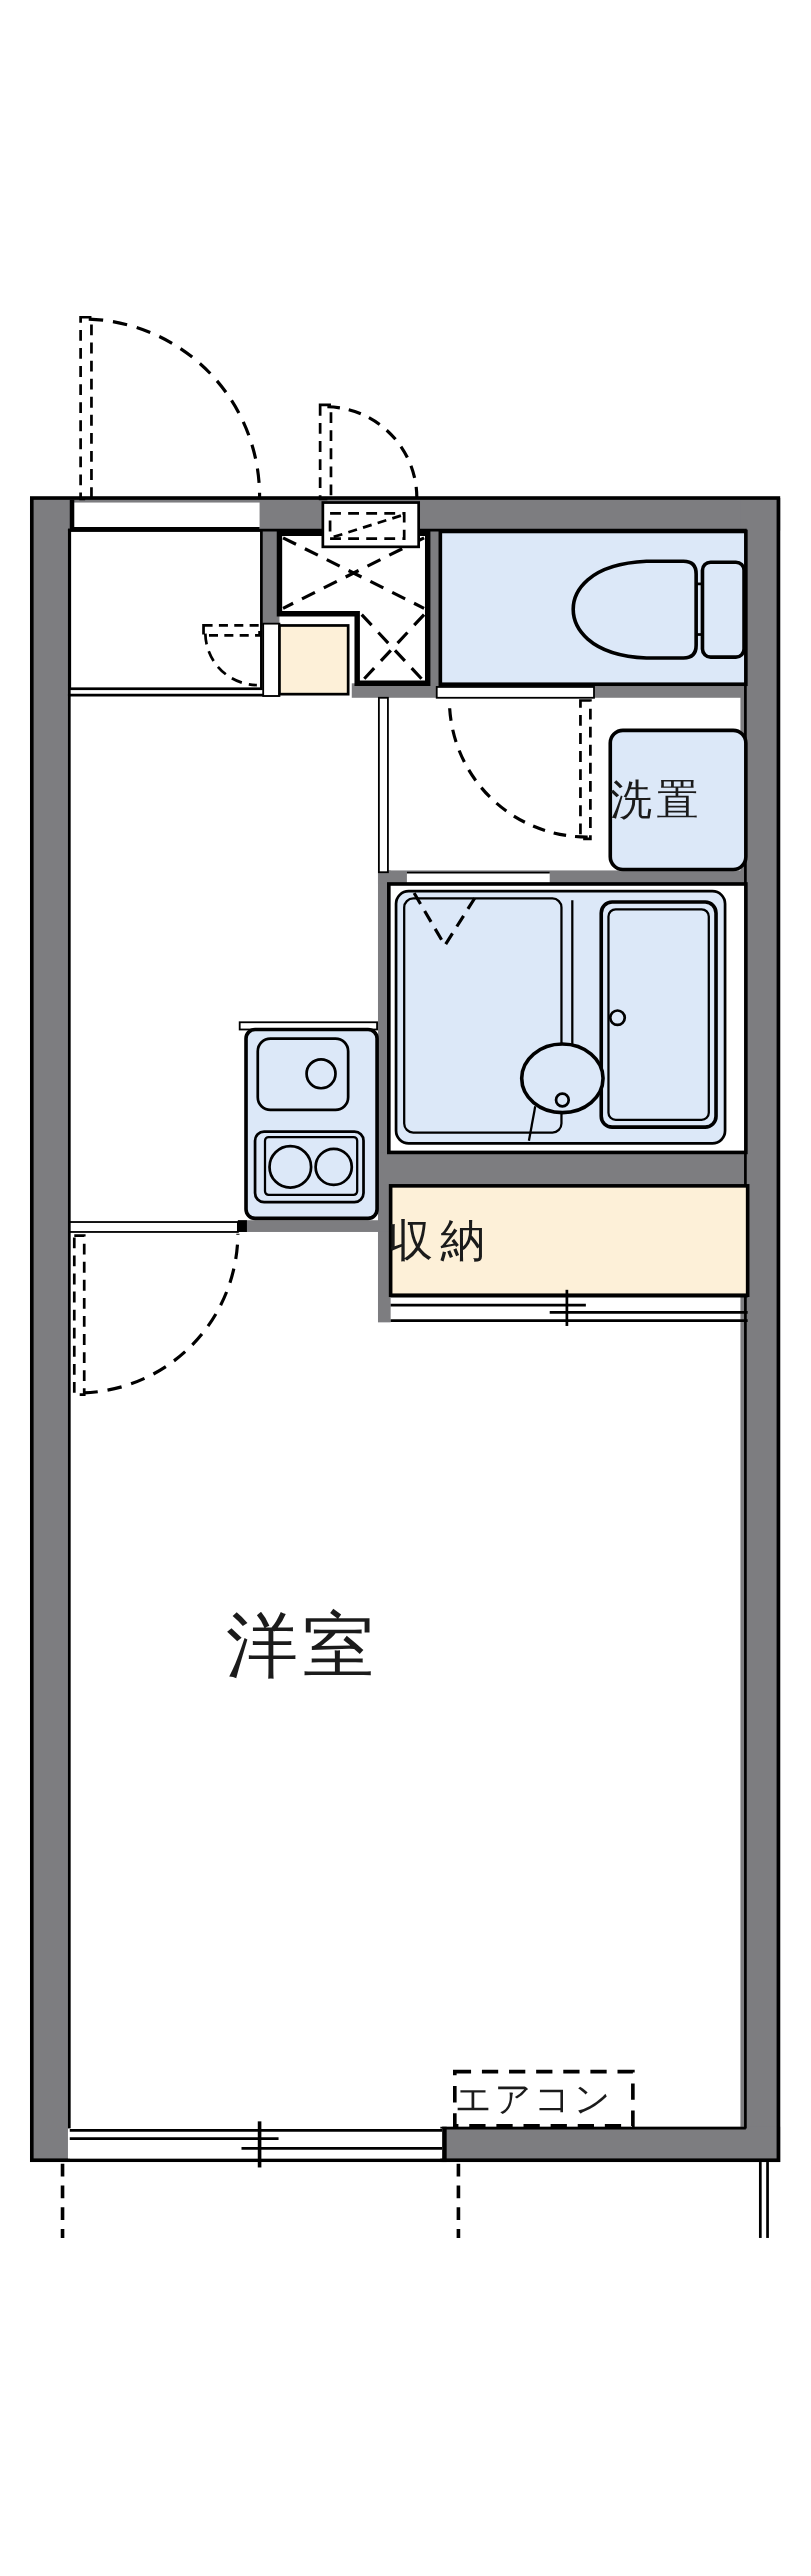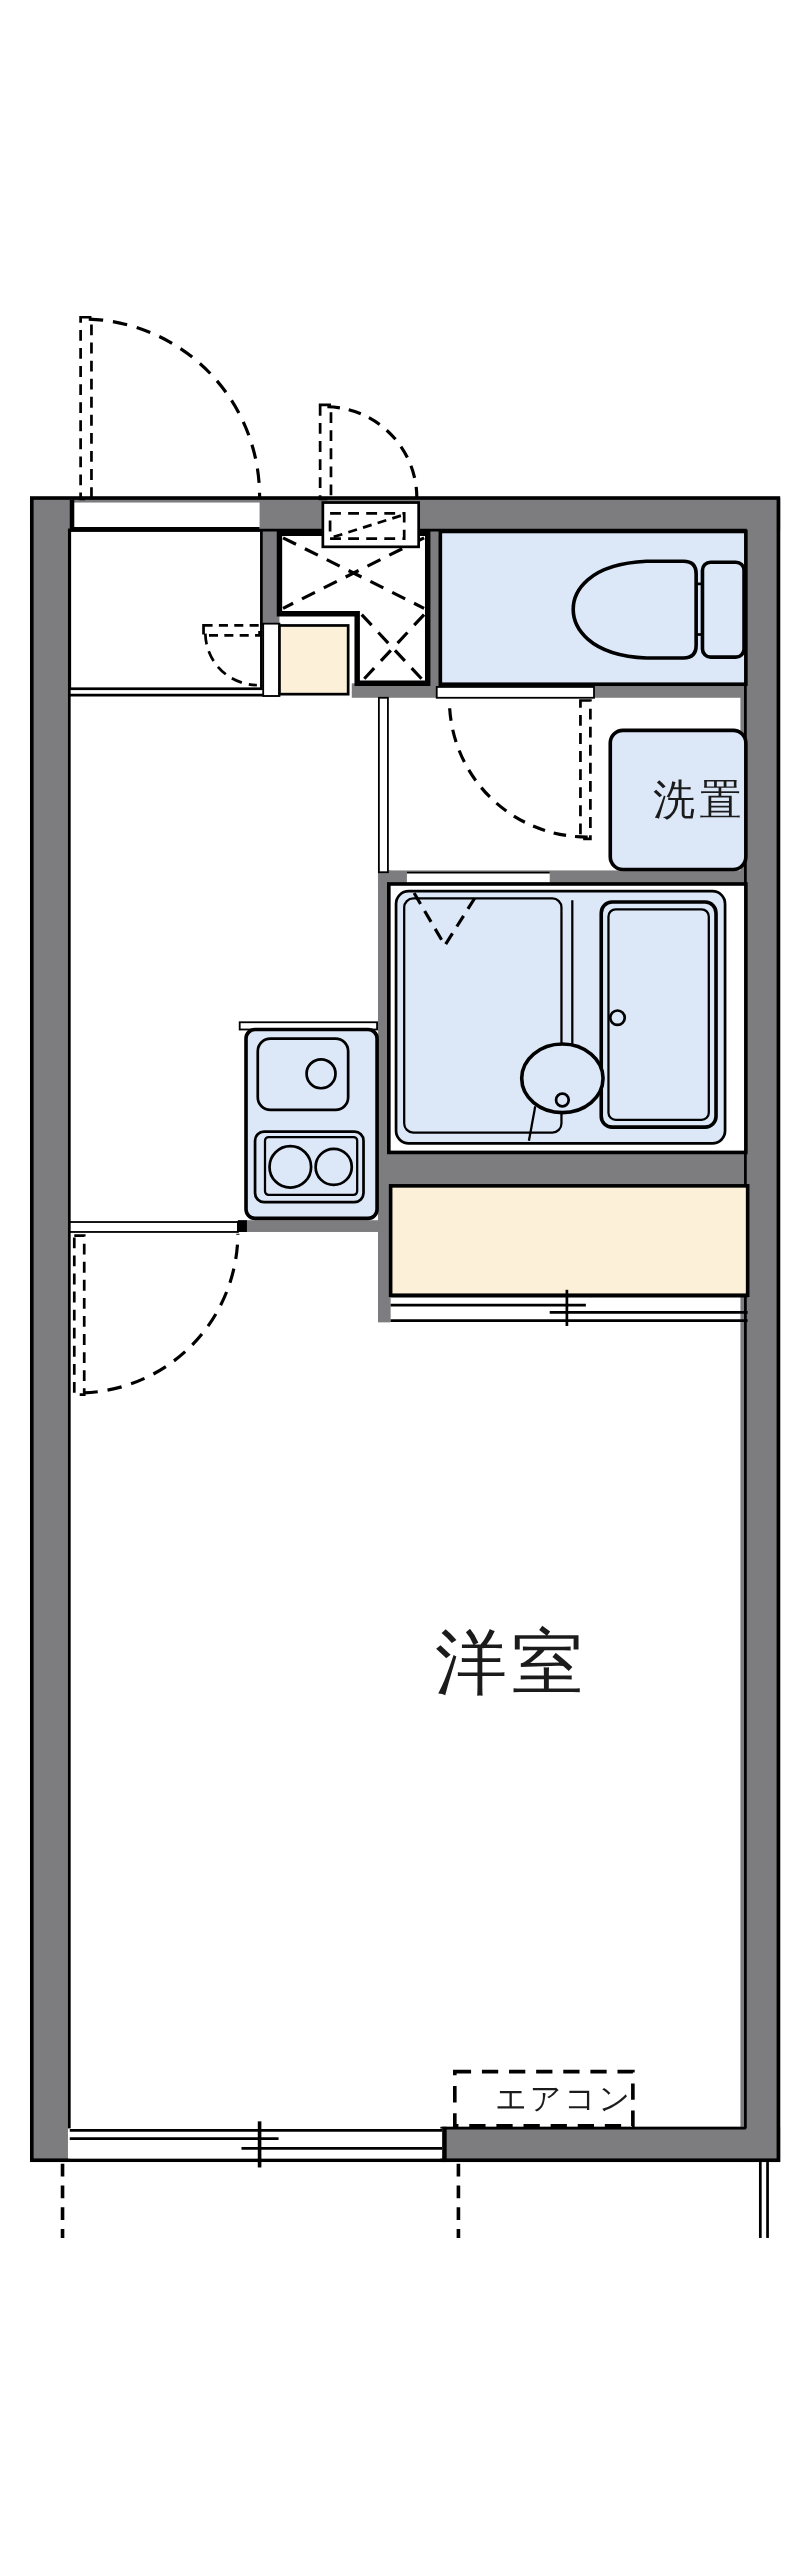--- a/index.html
+++ b/index.html
@@ -1,24 +1,24 @@
 <!DOCTYPE html>
 <html style="font-size:14.5px"><head>
 <meta charset="utf-8">
 <style>
   html,body{margin:0;padding:0;background:#ffffff;}
   #stage{position:relative;width:812px;height:2576px;background:#ffffff;overflow:hidden;
          font-family:"Liberation Sans","DejaVu Sans",sans-serif;}
   #plan-svg{position:absolute;left:0;top:0;}
-  .label{position:absolute;color:#1b1b1b;text-align:right;white-space:nowrap;}
-  .lbl-room{font-size:72px;line-height:76px;letter-spacing:4.5px;margin-top:17px;}
+  .label{position:absolute;color:#1b1b1b;text-align:left;white-space:nowrap;}
+  .lbl-room{font-size:72px;line-height:76px;letter-spacing:4.5px;}
   .lbl-area{font-size:47px;line-height:51px;letter-spacing:0.9px;}
   .lbl-storage{font-size:45px;line-height:49px;letter-spacing:7.2px;}
   .lbl-washer{font-size:42px;line-height:47px;letter-spacing:4.5px;}
-  .lbl-aircon{font-size:31px;line-height:54px;letter-spacing:2.7px;}
+  .lbl-aircon{font-size:36px;line-height:54px;letter-spacing:2.7px;}
 </style>
 </head>
 <body>
 
 <div id="stage">
 
 <svg id="plan-svg" width="812" height="2576" viewBox="0 0 898 2850">
 
   <g fill="#7d7d80" stroke="none">
     <rect x="33" y="551" width="830" height="36"></rect>
@@ -177,19 +177,20 @@
     <line x1="841" y1="2392" x2="841" y2="2476" stroke-width="3"></line>
     <line x1="849" y1="2392" x2="849" y2="2476" stroke-width="3"></line>
   </g>
 
   <rect x="503" y="2292" width="197" height="60" fill="#ffffff" stroke="#000000" stroke-width="4" stroke-dasharray="18 12"></rect>
 </svg>
 
 <div class="label lbl-room" style="left:226px;top:1607px;width:362px;">洋室</div>
 
 
+<div class="label lbl-storage" style="left:388px;top:1216px;width:362px;">収納</div>
 
 <div class="label lbl-washer" style="left:610px;top:776px;width:136px;">洗置</div>
 
 <div class="label lbl-aircon" style="left:455px;top:2072px;width:178px;">エアコン</div>
 
 </div>
 
 
 </body></html>

